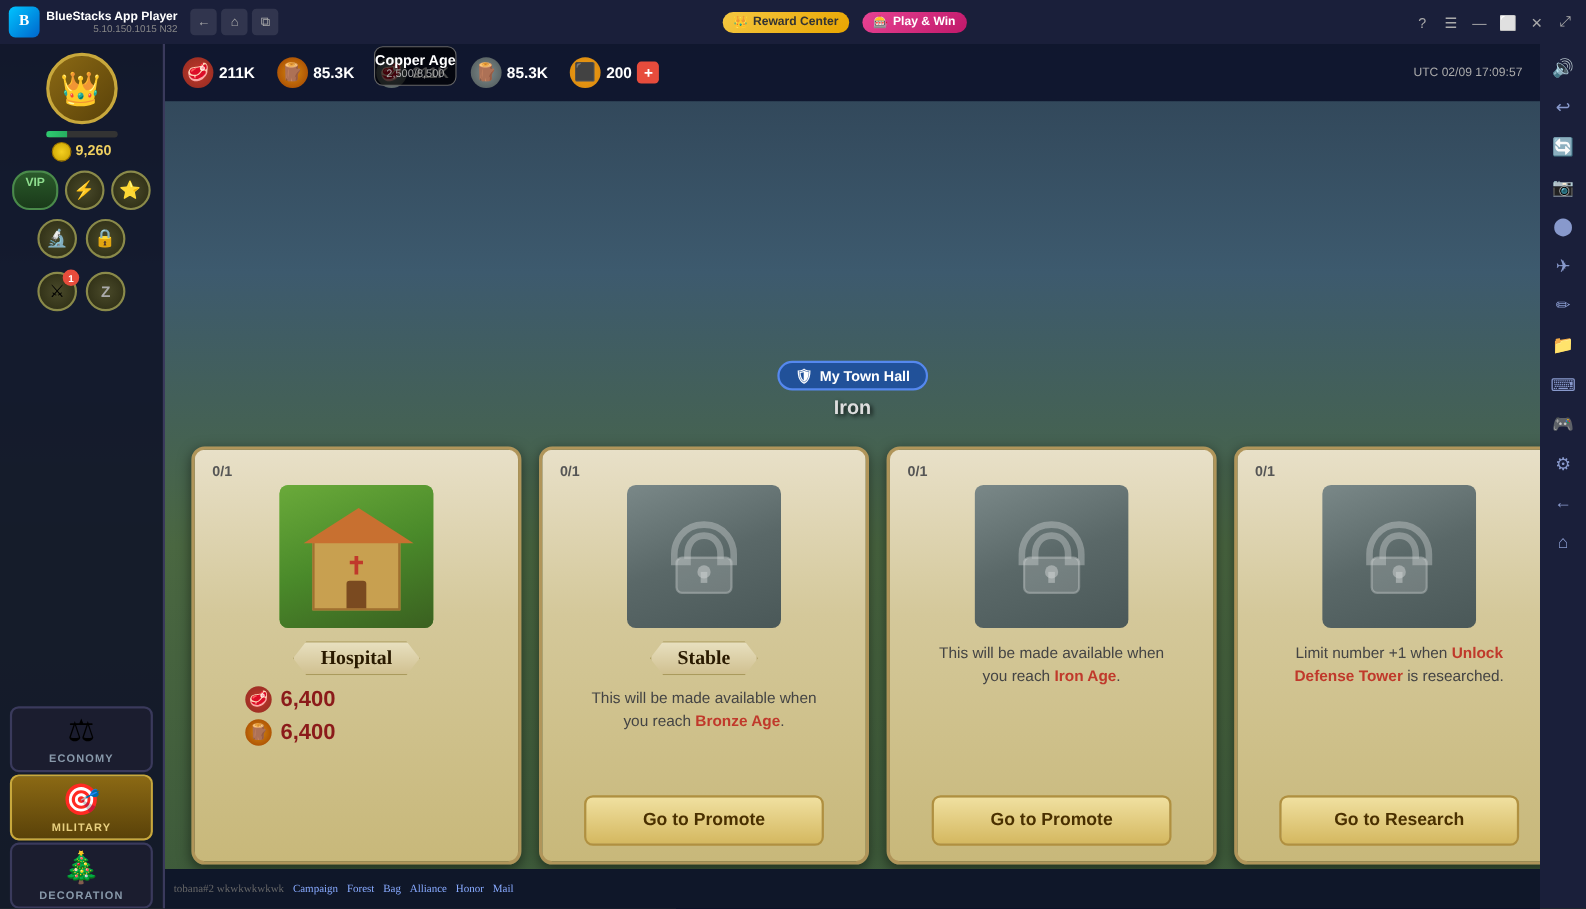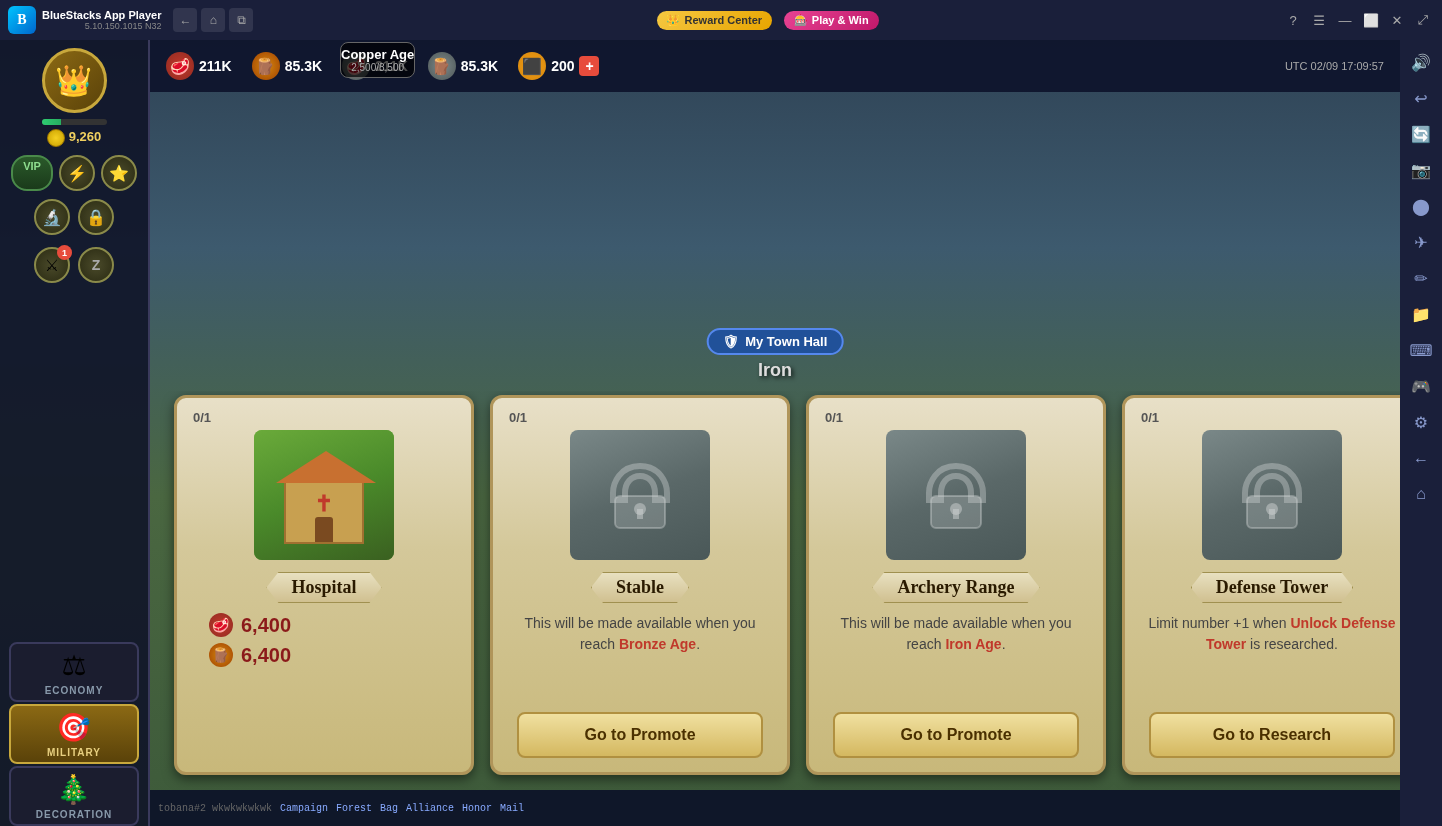--- a/index.html
+++ b/index.html
@@ -464,25 +464,25 @@
       align-items: center;
       gap: 6px;
       z-index: 20;
     }
 
     .building-card {
       flex: 1;
       background: linear-gradient(180deg, #e8e0c8 0%, #d4c89a 40%, #c8b87a 100%);
       border: 3px solid #b0955a;
       border-radius: 12px;
-      margin: 16px 8px;
+      margin: 5px 8px;
       display: flex;
       flex-direction: column;
       align-items: center;
-      padding: 12px 12px 14px;
+      padding: 12px 26px 14px;
       position: relative;
       min-height: 380px;
       box-shadow: 0 4px 12px rgba(0,0,0,0.5);
     }
 
     .card-counter {
       position: absolute;
       top: 12px;
       left: 16px;
       color: #555;
@@ -614,21 +614,21 @@
       background: rgba(10,15,40,0.9);
       display: flex;
       align-items: center;
       padding: 0 8px;
       gap: 8px;
       z-index: 100;
     }
 
     .bottom-bar-item {
       color: #666;
-      font-family: Liberation Mono, monospace;
+      font-family: Liberation Serif, serif;
       font-size: 10px;
     }
 
     
     .hospital-card-img {
       width: 100%;
       height: 100%;
       background: linear-gradient(160deg, #6aaa3a 0%, #4a8a2a 50%, #3a6020 100%);
       display: flex;
       align-items: flex-end;
@@ -944,25 +944,20 @@
               <svg width="70" height="75" viewBox="0 0 70 75">
                 <path d="M35 8 C15 8 8 25 8 35 L8 42 L20 42 L20 35 C20 25 26 18 35 18 C44 18 50 25 50 35 L50 42 L62 42 L62 35 C62 25 55 8 35 8Z" fill="none" stroke="rgba(255,255,255,0.4)" stroke-width="6"></path>
                 <rect x="10" y="38" width="50" height="32" rx="5" fill="rgba(255,255,255,0.25)" stroke="rgba(255,255,255,0.4)" stroke-width="2"></rect>
                 <circle cx="35" cy="51" r="6" fill="rgba(255,255,255,0.5)"></circle>
                 <rect x="32" y="51" width="6" height="10" fill="rgba(255,255,255,0.5)"></rect>
               </svg>
             </div>
           </div>
         </div>
 
-        <div class="card-name-banner">
-          <div class="banner-shape">
-            <span style="font-size:18px;font-weight:bold;color:#2a1a00;font-family:Georgia,serif;">Archery Range</span>
-          </div>
-        </div>
 
         <div class="card-description">
           This will be made available when you reach <span class="highlight-iron">Iron Age</span>.
         </div>
 
         <div class="card-action-btn">Go to Promote</div>
       </div>
 
       <div class="building-card" style="min-width: 300px;">
         <div class="card-counter">0/1</div>
@@ -972,25 +967,20 @@
               <svg width="70" height="75" viewBox="0 0 70 75">
                 <path d="M35 8 C15 8 8 25 8 35 L8 42 L20 42 L20 35 C20 25 26 18 35 18 C44 18 50 25 50 35 L50 42 L62 42 L62 35 C62 25 55 8 35 8Z" fill="none" stroke="rgba(255,255,255,0.4)" stroke-width="6"></path>
                 <rect x="10" y="38" width="50" height="32" rx="5" fill="rgba(255,255,255,0.25)" stroke="rgba(255,255,255,0.4)" stroke-width="2"></rect>
                 <circle cx="35" cy="51" r="6" fill="rgba(255,255,255,0.5)"></circle>
                 <rect x="32" y="51" width="6" height="10" fill="rgba(255,255,255,0.5)"></rect>
               </svg>
             </div>
           </div>
         </div>
 
-        <div class="card-name-banner">
-          <div class="banner-shape">
-            <span style="font-size:18px;font-weight:bold;color:#2a1a00;font-family:Georgia,serif;">Defense Tower</span>
-          </div>
-        </div>
 
         <div class="card-description">
           Limit number +1 when <span class="highlight-research">Unlock Defense Tower</span> is researched.
         </div>
 
         <div class="card-action-btn">Go to Research</div>
       </div>
 
     </div>
   </div>

